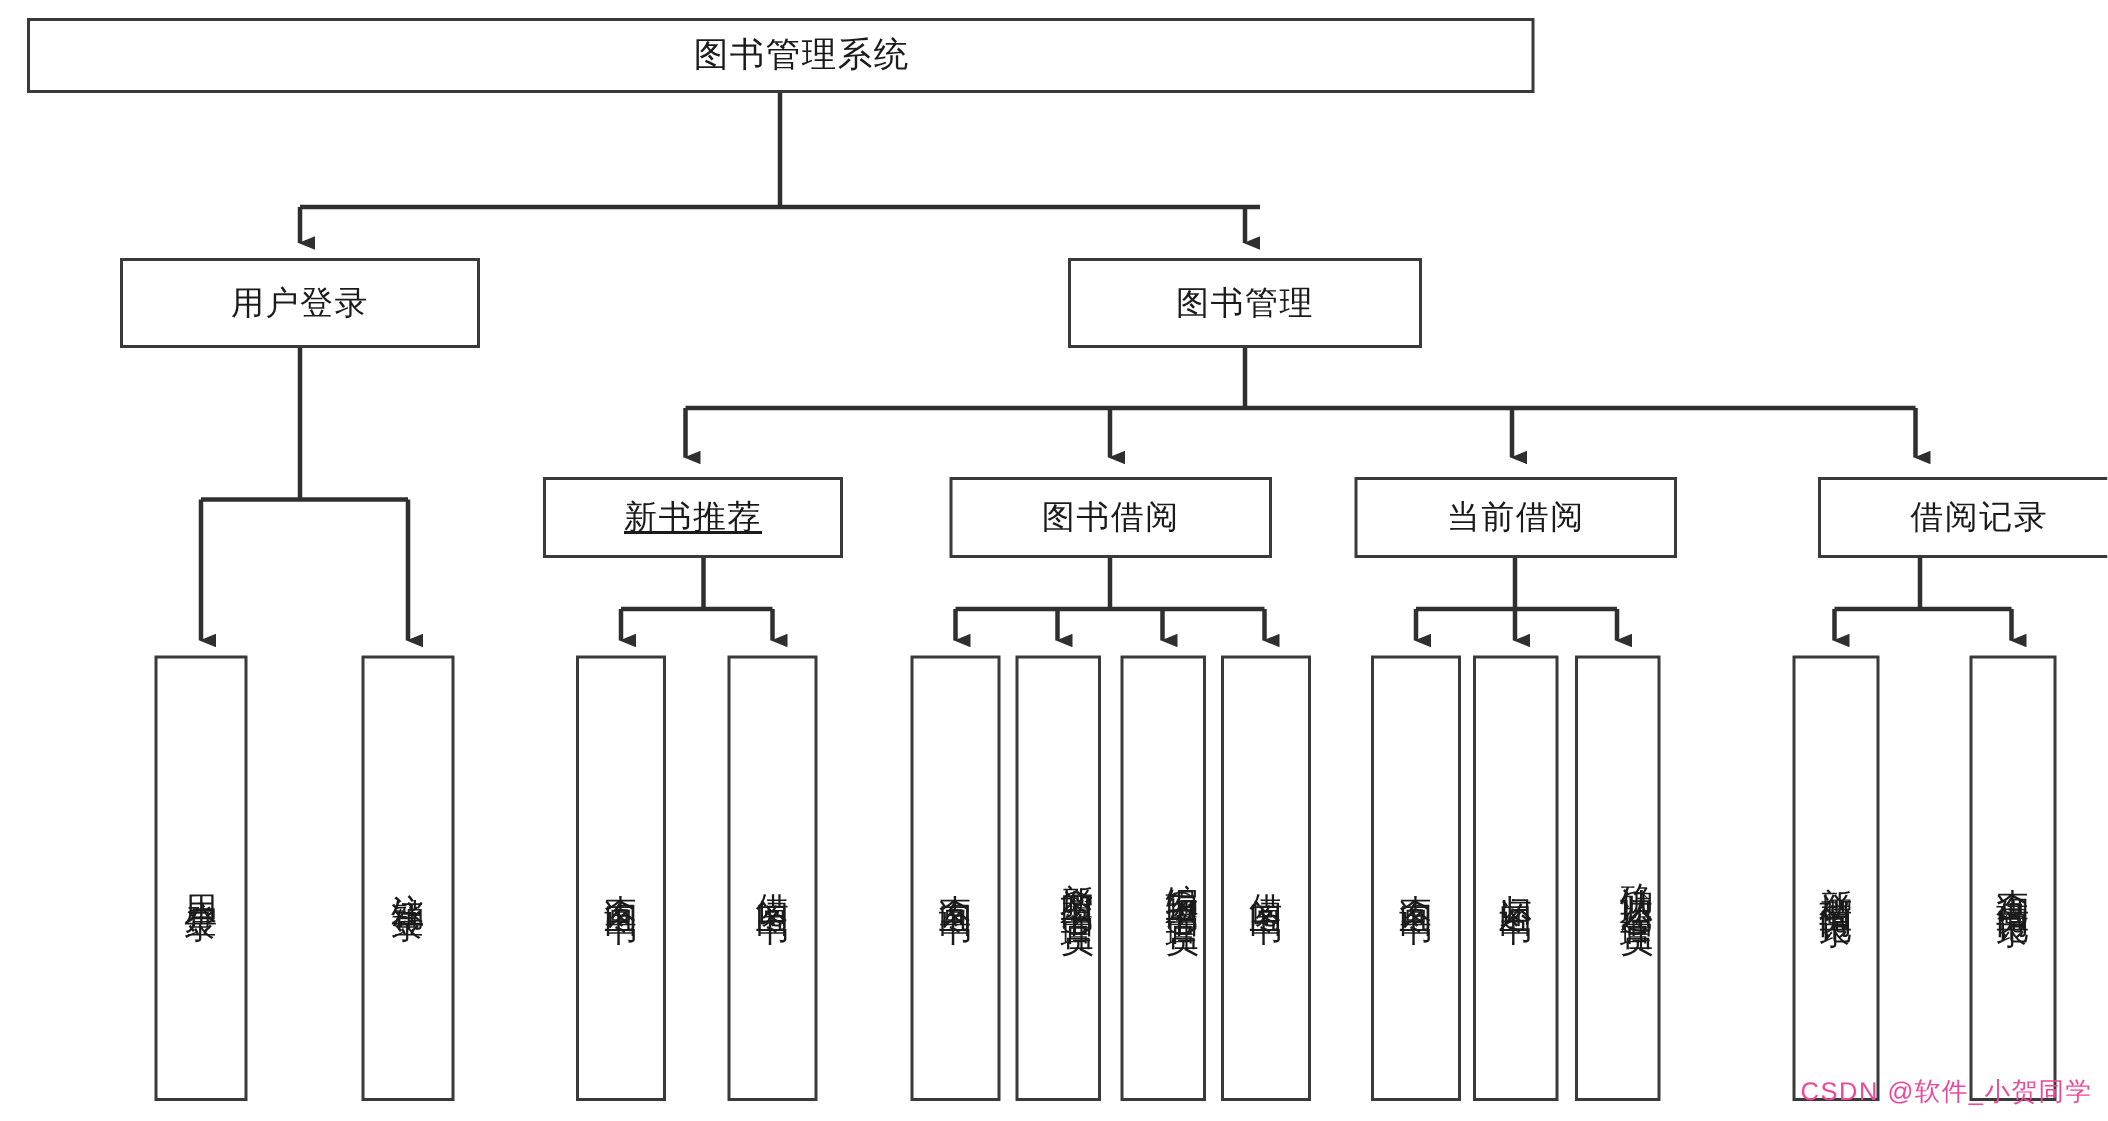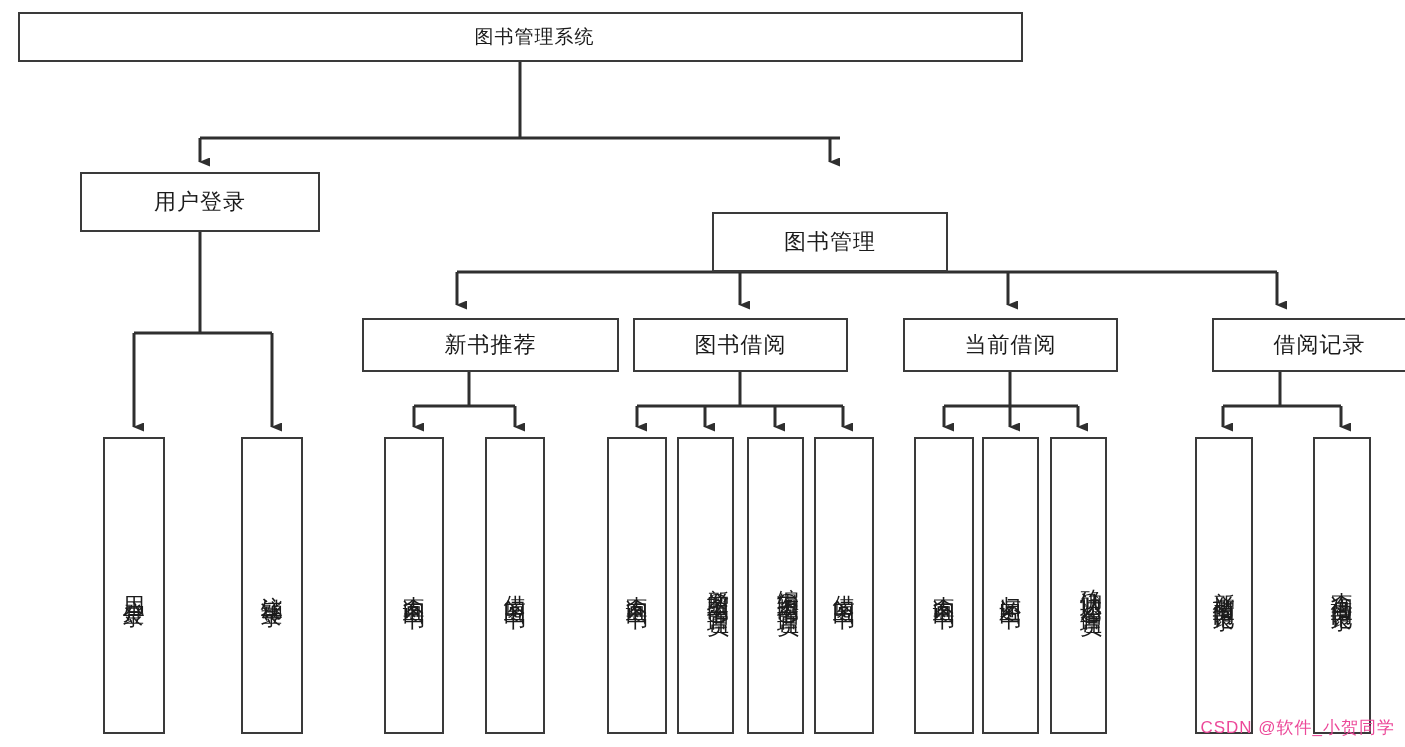--- a/index.html
+++ b/index.html
@@ -30,21 +30,21 @@
     justify-content:center;
     text-align:center;
     color:#1b1b1b;
     z-index:2;
   }
   .node-h{
     font-size:22px;
     letter-spacing:1px;
     line-height:1.2;
   }
-  .node.root{font-size:19px;padding-left:28px;}
+  .node.root{font-size:23px;padding-left:28px;}
   .node-v{
     font-size:22px;
     writing-mode:vertical-rl;
     text-orientation:upright;
     letter-spacing:4px;
     line-height:1.25;
     align-items:flex-start;
     justify-content:center;
     padding-top:6px;
   }
@@ -111,23 +111,23 @@
       <path d="M1280,372 L1280,406"></path>
       <path d="M1223,406 L1341,406"></path>
       <path d="M1223,406 L1223,427" marker-end="url(#arrowhead)"></path>
       <path d="M1341,406 L1341,427" marker-end="url(#arrowhead)"></path>
     </g>
   </svg>
 
   <div class="node node-h root" style="left:18px;top:12px;width:1005px;height:50px;">图书管理系统</div>
 
   <div class="node node-h" style="left:80px;top:172px;width:240px;height:60px;">用户登录</div>
-  <div class="node node-h" style="left:712px;top:172px;width:236px;height:60px;margin-top:40px;">图书管理</div>
+  <div class="node node-h" style="left:712px;top:172px;width:236px;height:60px;">图书管理</div>
 
-  <div class="node node-h" style="left:362px;top:318px;width:257px;height:54px;">新书推荐</div>
+  <div class="node node-h" style="left:362px;top:318px;width:200px;height:54px;text-decoration:underline;">新书推荐</div>
   <div class="node node-h" style="left:903px;top:318px;width:215px;height:54px;">当前借阅</div>
   <div class="node node-h" style="left:633px;top:318px;width:215px;height:54px;">图书借阅</div>
   <div class="node node-h" style="left:1172px;top:318px;width:215px;height:54px;margin-left:40px;">借阅记录</div>
 
   <div class="node node-v v-center" style="left:103px;top:437px;width:62px;height:297px;">用户登录</div>
   <div class="node node-v v-center" style="left:241px;top:437px;width:62px;height:297px;">注销登录</div>
 
   <div class="node node-v v-center" style="left:384px;top:437px;width:60px;height:297px;">查询图书</div>
   <div class="node node-v v-center" style="left:485px;top:437px;width:60px;height:297px;">借阅图书</div>
 

